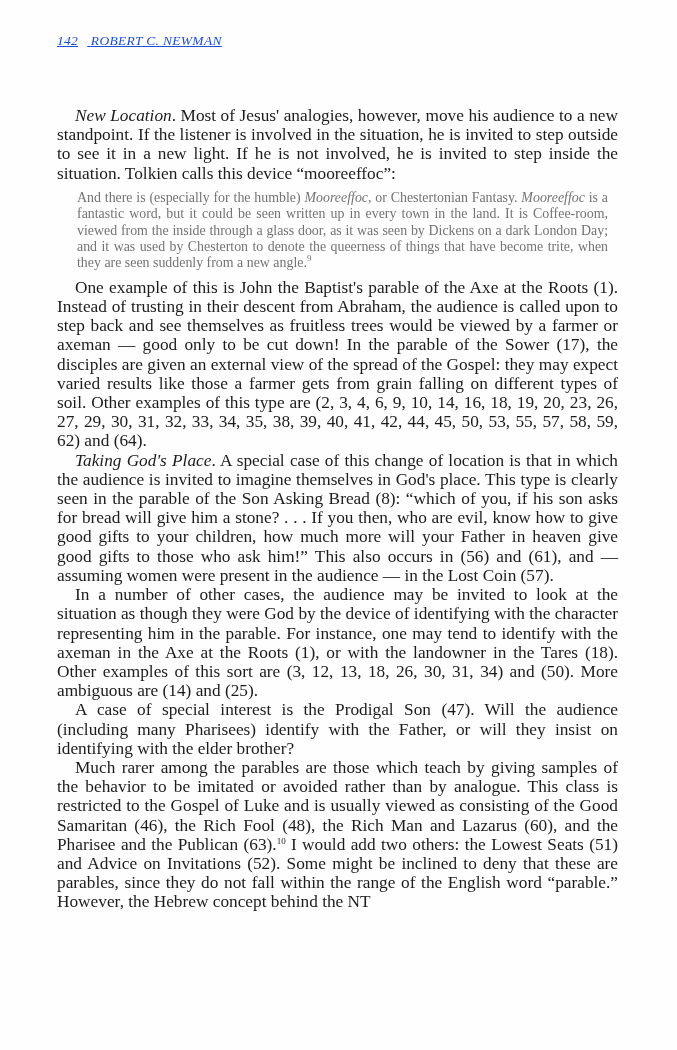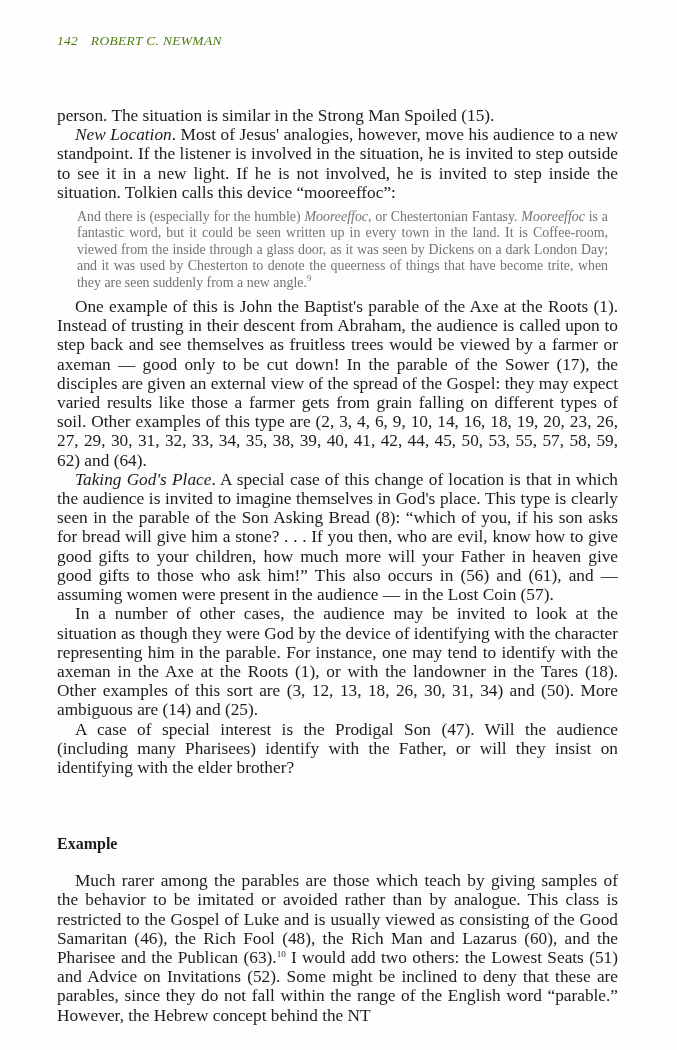--- a/index.html
+++ b/index.html
@@ -22,21 +22,22 @@
       height: 1050px;
       background: #fefefe;
     }
     .running-head {
       position: absolute;
       left: 57px;
       top: 33px;
       font-style: italic;
       font-size: 13.5px;
       letter-spacing: 0.3px;
-      color: #4d7c0f;
+      color: #1d4ed8;
+      text-decoration: underline;
     }
     .running-head .pno { margin-right: 9px; }
     .body {
       position: absolute;
       left: 57px;
       top: 106px;
       width: 561px;
       font-size: 17.3px;
       line-height: 19.2px;
       text-align: justify;
@@ -73,34 +74,32 @@
 
 <div class="page">
 
   <div class="running-head">
     <span class="pno">142</span>
     <span>ROBERT C. NEWMAN</span>
   </div>
 
   <div class="body">
 
-    <p class="noindent">person. The situation is similar in the Strong Man Spoiled (15).</p>
 
     <p><em>New Location</em><span>. Most of Jesus' analogies, however, move his audience to a new standpoint. If the listener is involved in the situation, he is invited to step outside to see it in a new light. If he is not involved, he is invited to step inside the situation. Tolkien calls this device “mooreeffoc”:</span></p>
 
     <div class="blockquote">
       <p><span>And there is (especially for the humble) </span><em>Mooreeffoc</em><span>, or Chestertonian Fantasy. </span><em>Mooreeffoc</em><span> is a fantastic word, but it could be seen written up in every town in the land. It is Coffee-room, viewed from the inside through a glass door, as it was seen by Dickens on a dark London Day; and it was used by Chesterton to denote the queerness of things that have become trite, when they are seen suddenly from a new angle.</span><sup>9</sup></p>
     </div>
 
     <p>One example of this is John the Baptist's parable of the Axe at the Roots (1). Instead of trusting in their descent from Abraham, the audience is called upon to step back and see themselves as fruitless trees would be viewed by a farmer or axeman — good only to be cut down! In the parable of the Sower (17), the disciples are given an external view of the spread of the Gospel: they may expect varied results like those a farmer gets from grain falling on different types of soil. Other examples of this type are (2, 3, 4, 6, 9, 10, 14, 16, 18, 19, 20, 23, 26, 27, 29, 30, 31, 32, 33, 34, 35, 38, 39, 40, 41, 42, 44, 45, 50, 53, 55, 57, 58, 59, 62) and (64).</p>
 
     <p><em>Taking God's Place</em><span>. A special case of this change of location is that in which the audience is invited to imagine themselves in God's place. This type is clearly seen in the parable of the Son Asking Bread (8): “which of you, if his son asks for bread will give him a stone? . . . If you then, who are evil, know how to give good gifts to your children, how much more will your Father in heaven give good gifts to those who ask him!” This also occurs in (56) and (61), and — assuming women were present in the audience — in the Lost Coin (57).</span></p>
 
     <p>In a number of other cases, the audience may be invited to look at the situation as though they were God by the device of identifying with the character representing him in the parable. For instance, one may tend to identify with the axeman in the Axe at the Roots (1), or with the landowner in the Tares (18). Other examples of this sort are (3, 12, 13, 18, 26, 30, 31, 34) and (50). More ambiguous are (14) and (25).</p>
 
     <p>A case of special interest is the Prodigal Son (47). Will the audience (including many Pharisees) identify with the Father, or will they insist on identifying with the elder brother?</p>
 
-    <div class="section-heading">Example</div>
 
     <p><span>Much rarer among the parables are those which teach by giving samples of the behavior to be imitated or avoided rather than by analogue. This class is restricted to the Gospel of Luke and is usually viewed as consisting of the Good Samaritan (46), the Rich Fool (48), the Rich Man and Lazarus (60), and the Pharisee and the Publican (63).</span><sup>10</sup><span> I would add two others: the Lowest Seats (51) and Advice on Invitations (52). Some might be inclined to deny that these are parables, since they do not fall within the range of the English word “parable.” However, the Hebrew concept behind the NT</span></p>
 
   </div>
 </div>
 
 </body></html>

